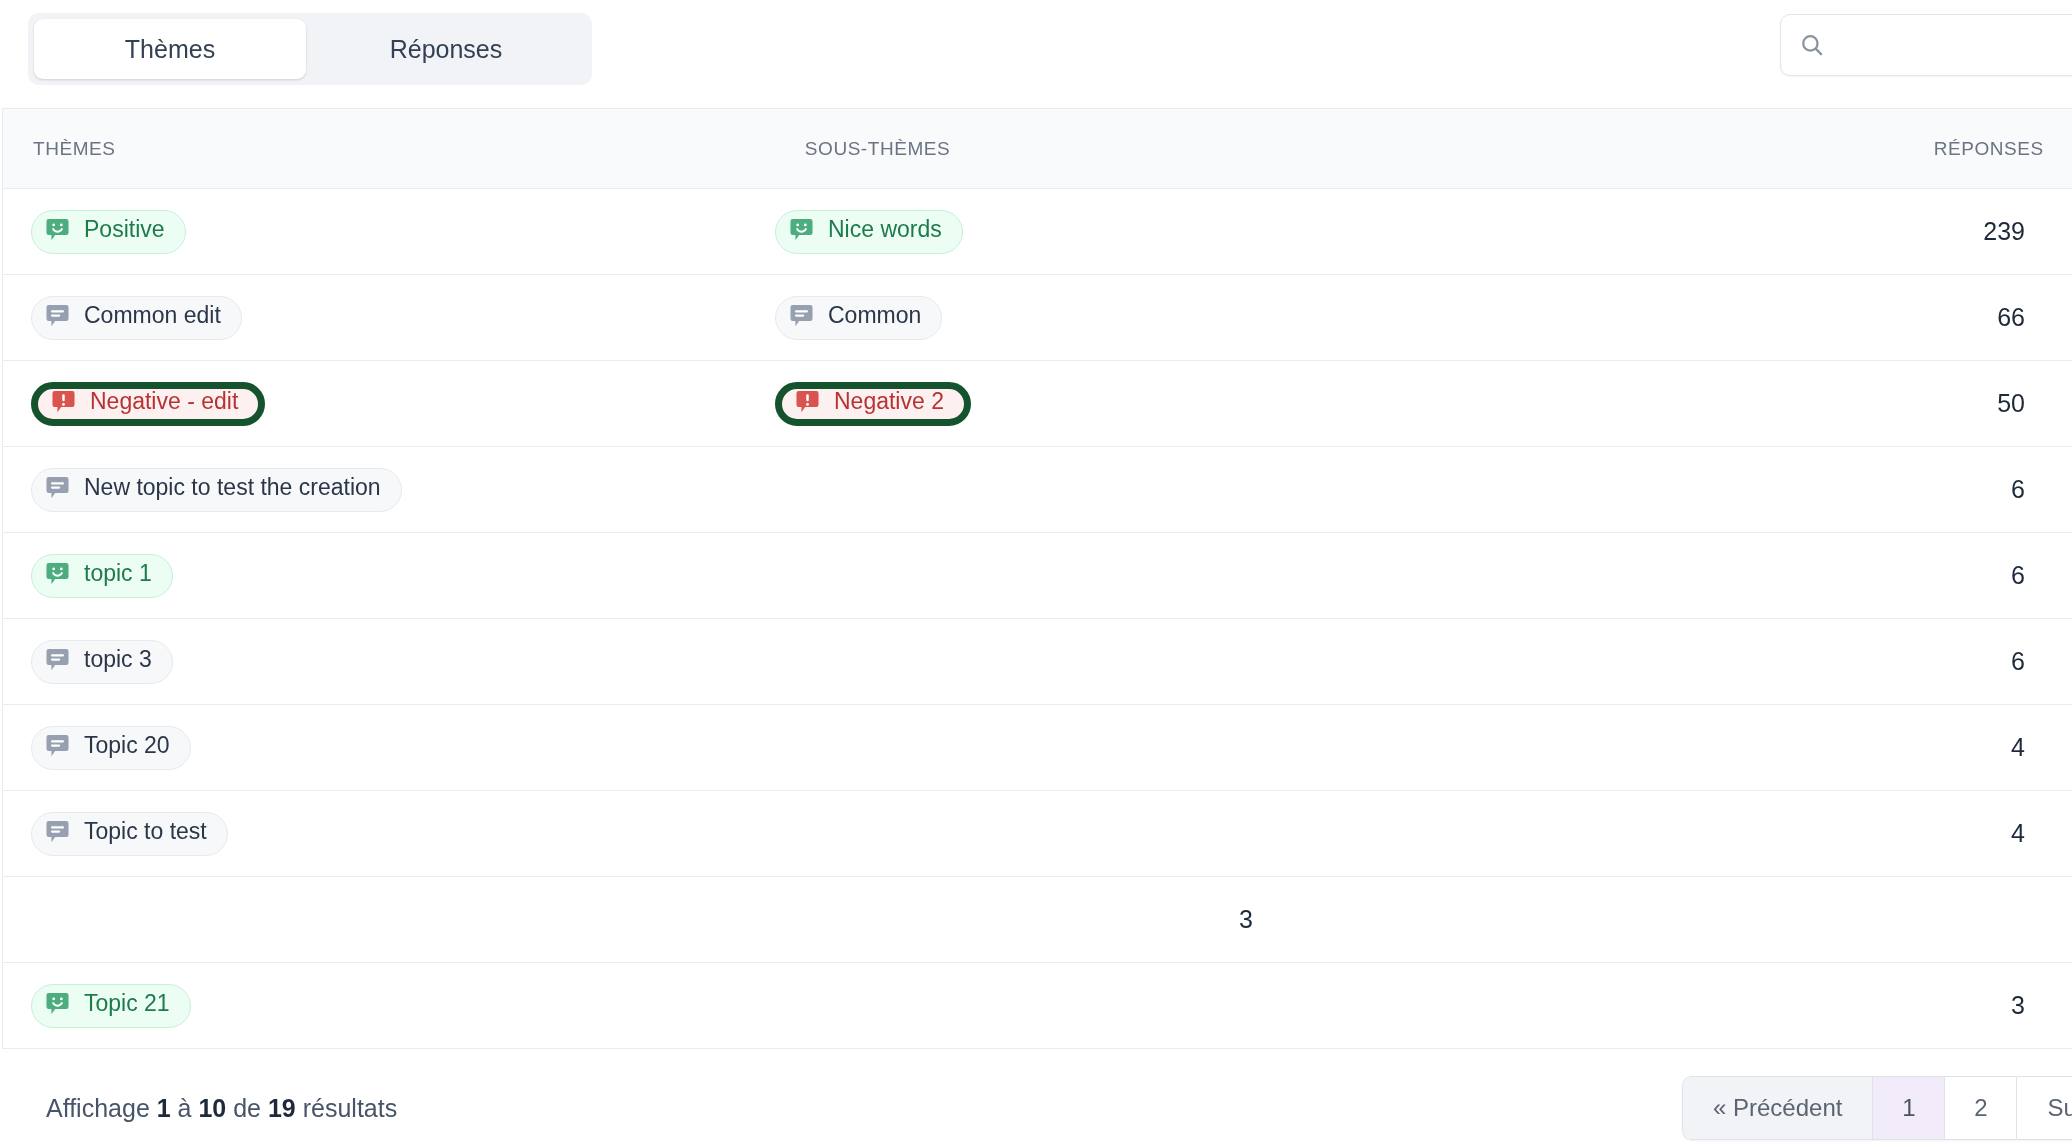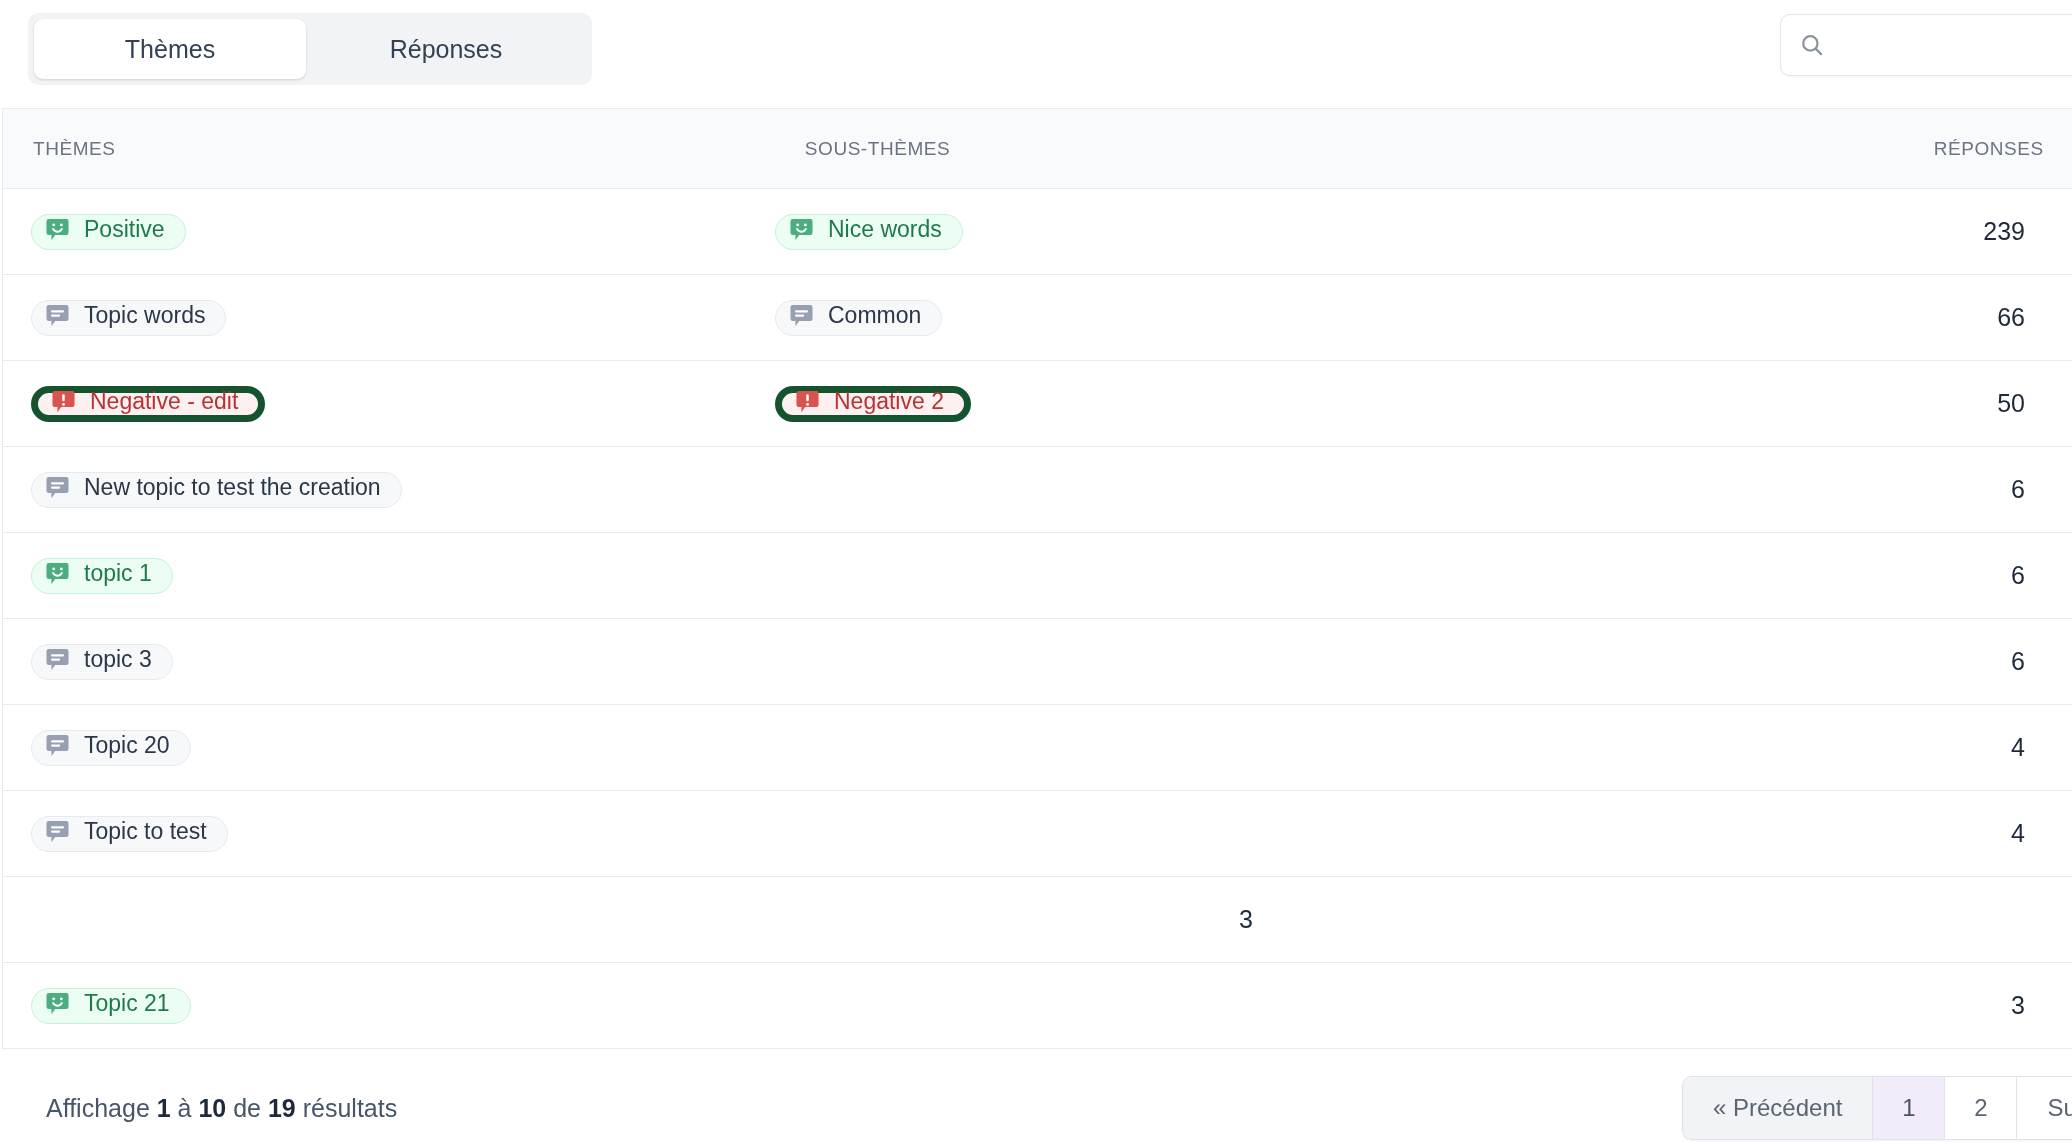--- a/index.html
+++ b/index.html
@@ -119,21 +119,21 @@
   }
   .cell-theme    { width: 772px; padding-left: 28px; display: flex; align-items: center; }
   .cell-subtheme { width: 1114px; display: flex; align-items: center; }
   .cell-count    { width: 186px; display: flex; align-items: center; justify-content: flex-end; padding-right: 50px;
                    font-size: 25px; color: #1e293b; }
 
   
   .badge {
     display: inline-flex;
     align-items: center;
-    height: 36px;
+    height: 44px;
     padding: 0 20px 4px 12px;
     border-radius: 999px;
     font-size: 23px;
     white-space: nowrap;
     cursor: pointer;
   }
   .badge .bi { width: 27px; height: 27px; flex: 0 0 27px; margin-right: 13px; display: block; }
   .badge .blabel { line-height: 1; }
 
   .badge.green  { background: #ecfdf3; border: 1px solid #c7f0d8; color: #1d7a4b; }
@@ -246,21 +246,21 @@
           <div class="cell-count">239</div>
         </div>
         <div class="trow">
           <div class="cell-theme">
             <span class="badge grey">
               <span class="bi"><svg viewBox="0 0 24 24" width="27" height="27">
                   <path d="M4.2 2.6h15.6a2.0 2.0 0 0 1 2.0 2.0v10.2a2.0 2.0 0 0 1-2.0 2.0H9.9L6.6 21.6V16.8H4.2a2.0 2.0 0 0 1-2.0-2.0V4.6a2.0 2.0 0 0 1 2.0-2.0z" fill="#97a0b0"></path>
                   <rect x="6.2" y="7.4" width="11.6" height="1.9" rx="0.95" fill="#fff"></rect>
                   <rect x="6.2" y="11.1" width="8.2" height="1.9" rx="0.95" fill="#fff"></rect>
                 </svg></span>
-              <span class="blabel">Topic words</span>
+              <span class="blabel">Common edit</span>
             </span>
           </div>
           <div class="cell-subtheme">
             <span class="badge grey">
               <span class="bi"><svg viewBox="0 0 24 24" width="27" height="27">
                   <path d="M4.2 2.6h15.6a2.0 2.0 0 0 1 2.0 2.0v10.2a2.0 2.0 0 0 1-2.0 2.0H9.9L6.6 21.6V16.8H4.2a2.0 2.0 0 0 1-2.0-2.0V4.6a2.0 2.0 0 0 1 2.0-2.0z" fill="#97a0b0"></path>
                   <rect x="6.2" y="7.4" width="11.6" height="1.9" rx="0.95" fill="#fff"></rect>
                   <rect x="6.2" y="11.1" width="8.2" height="1.9" rx="0.95" fill="#fff"></rect>
                 </svg></span>
               <span class="blabel">Common</span>

